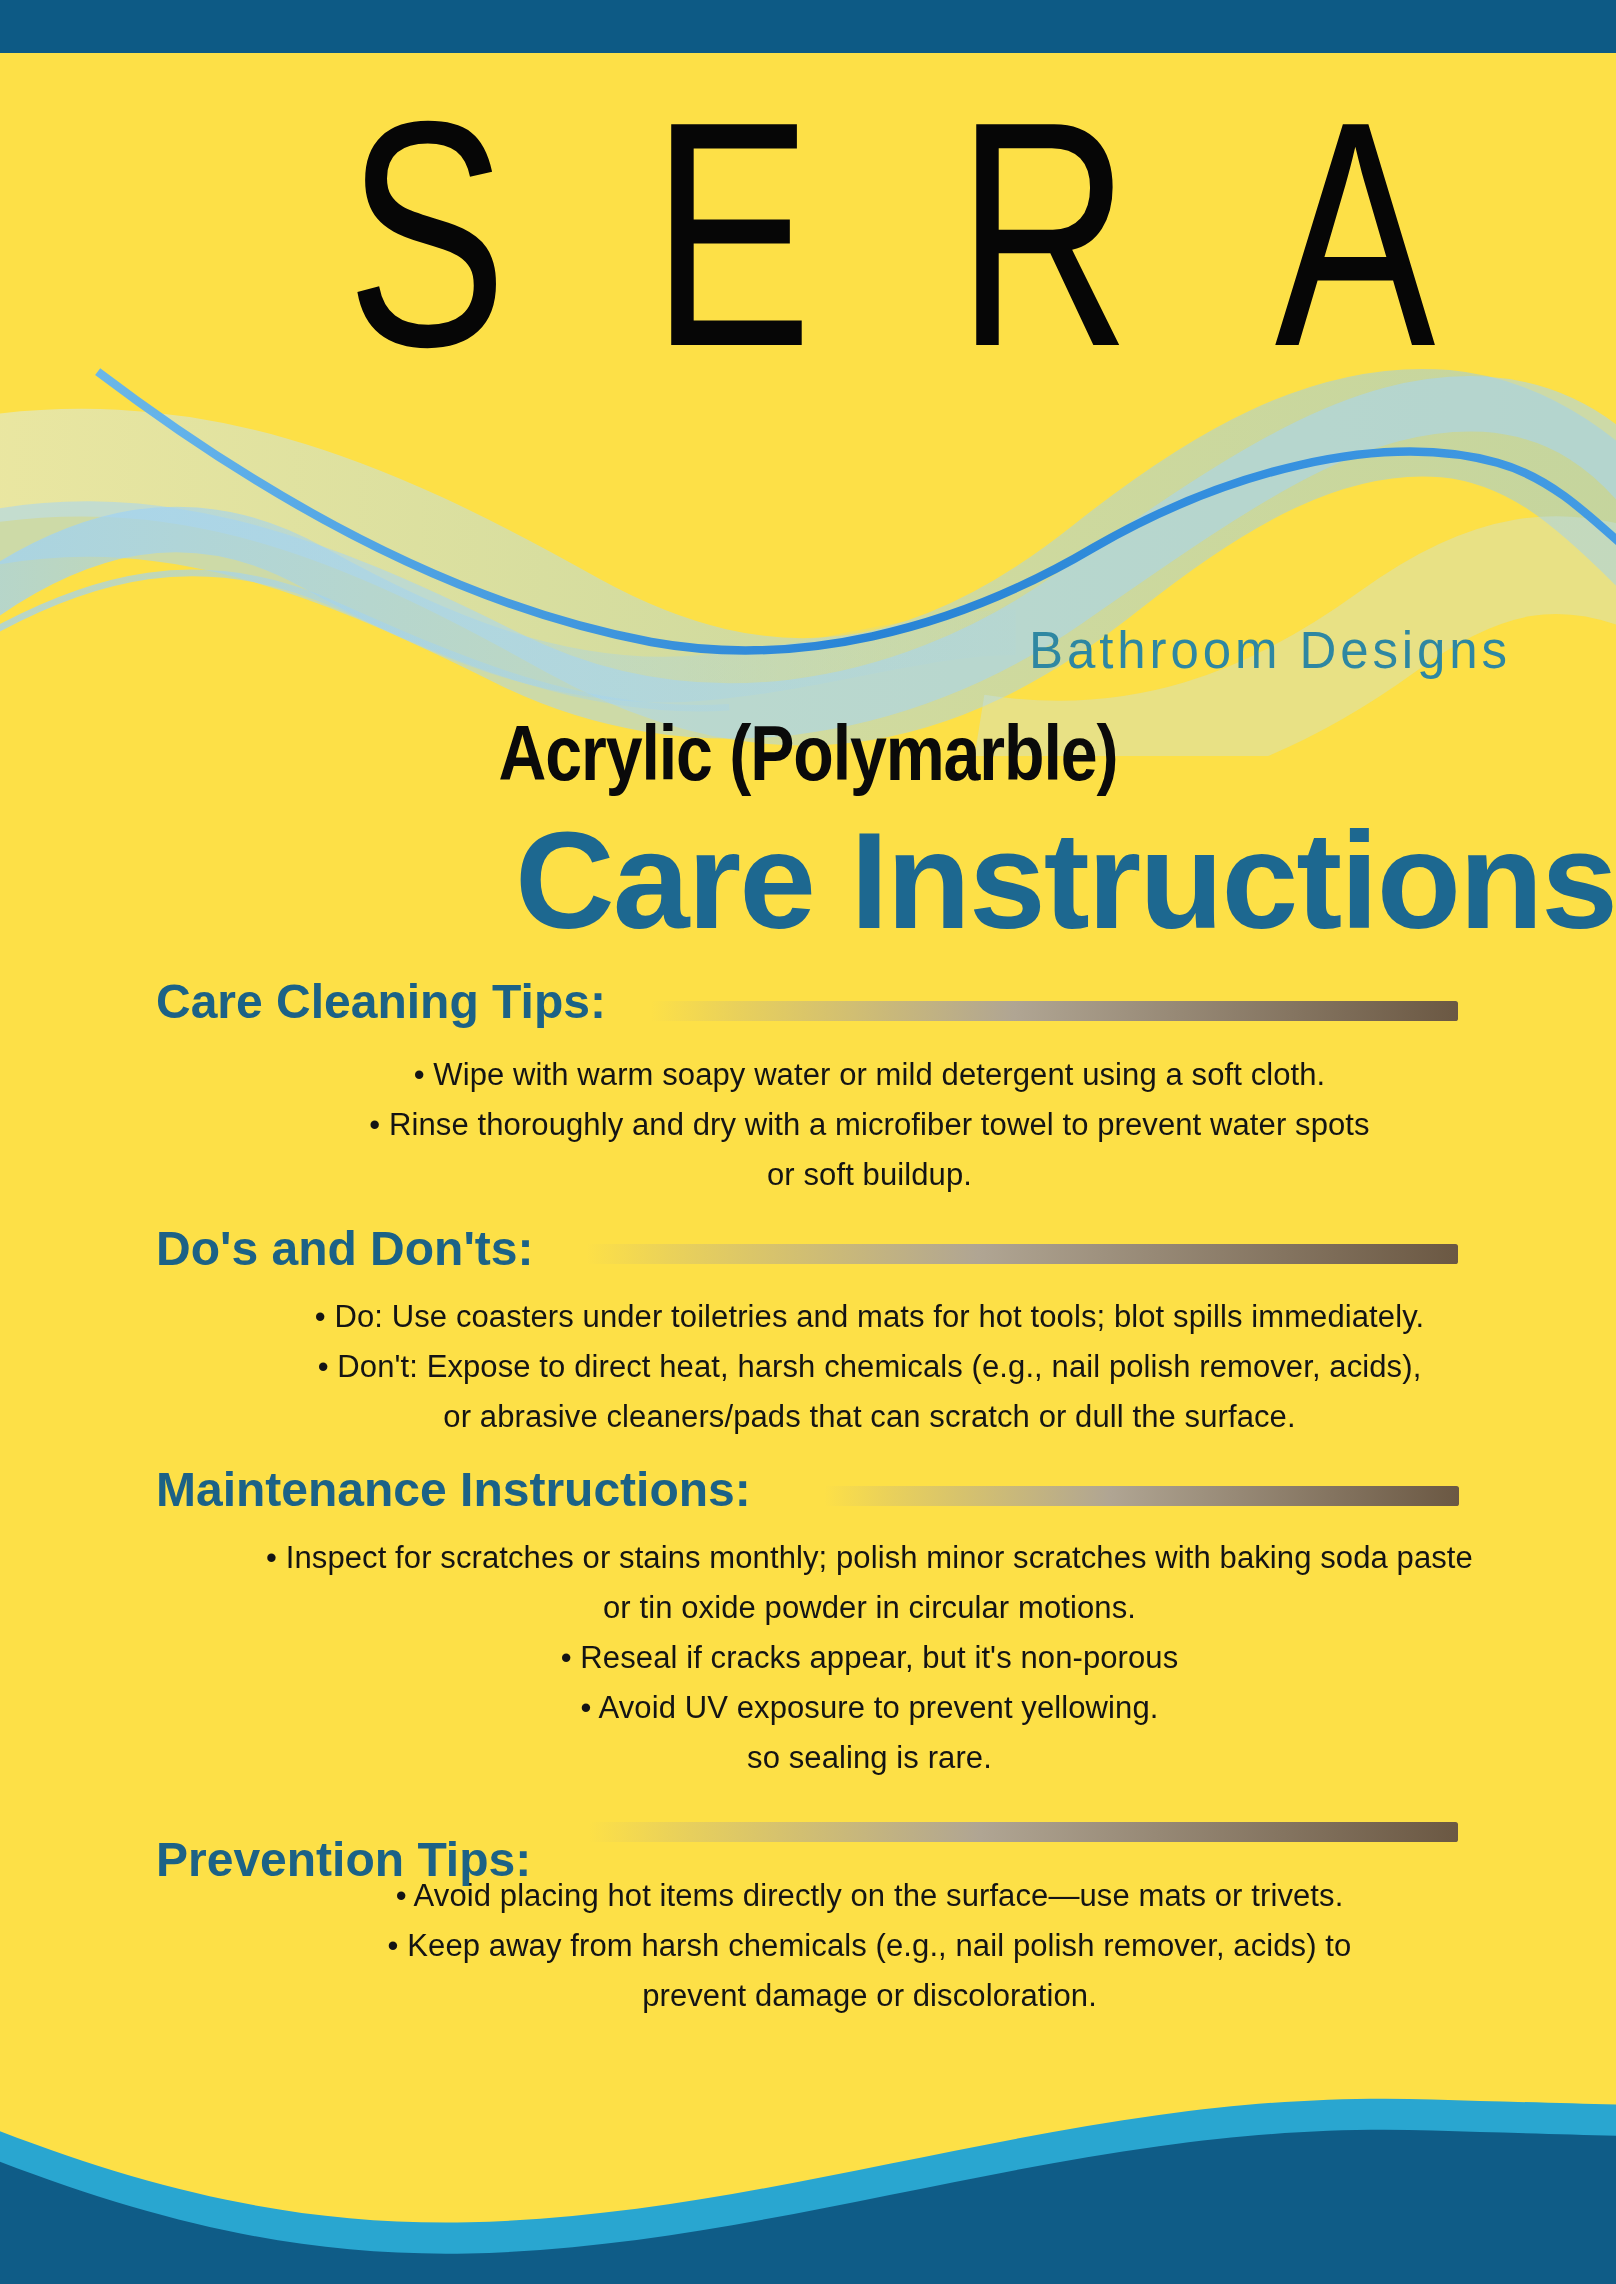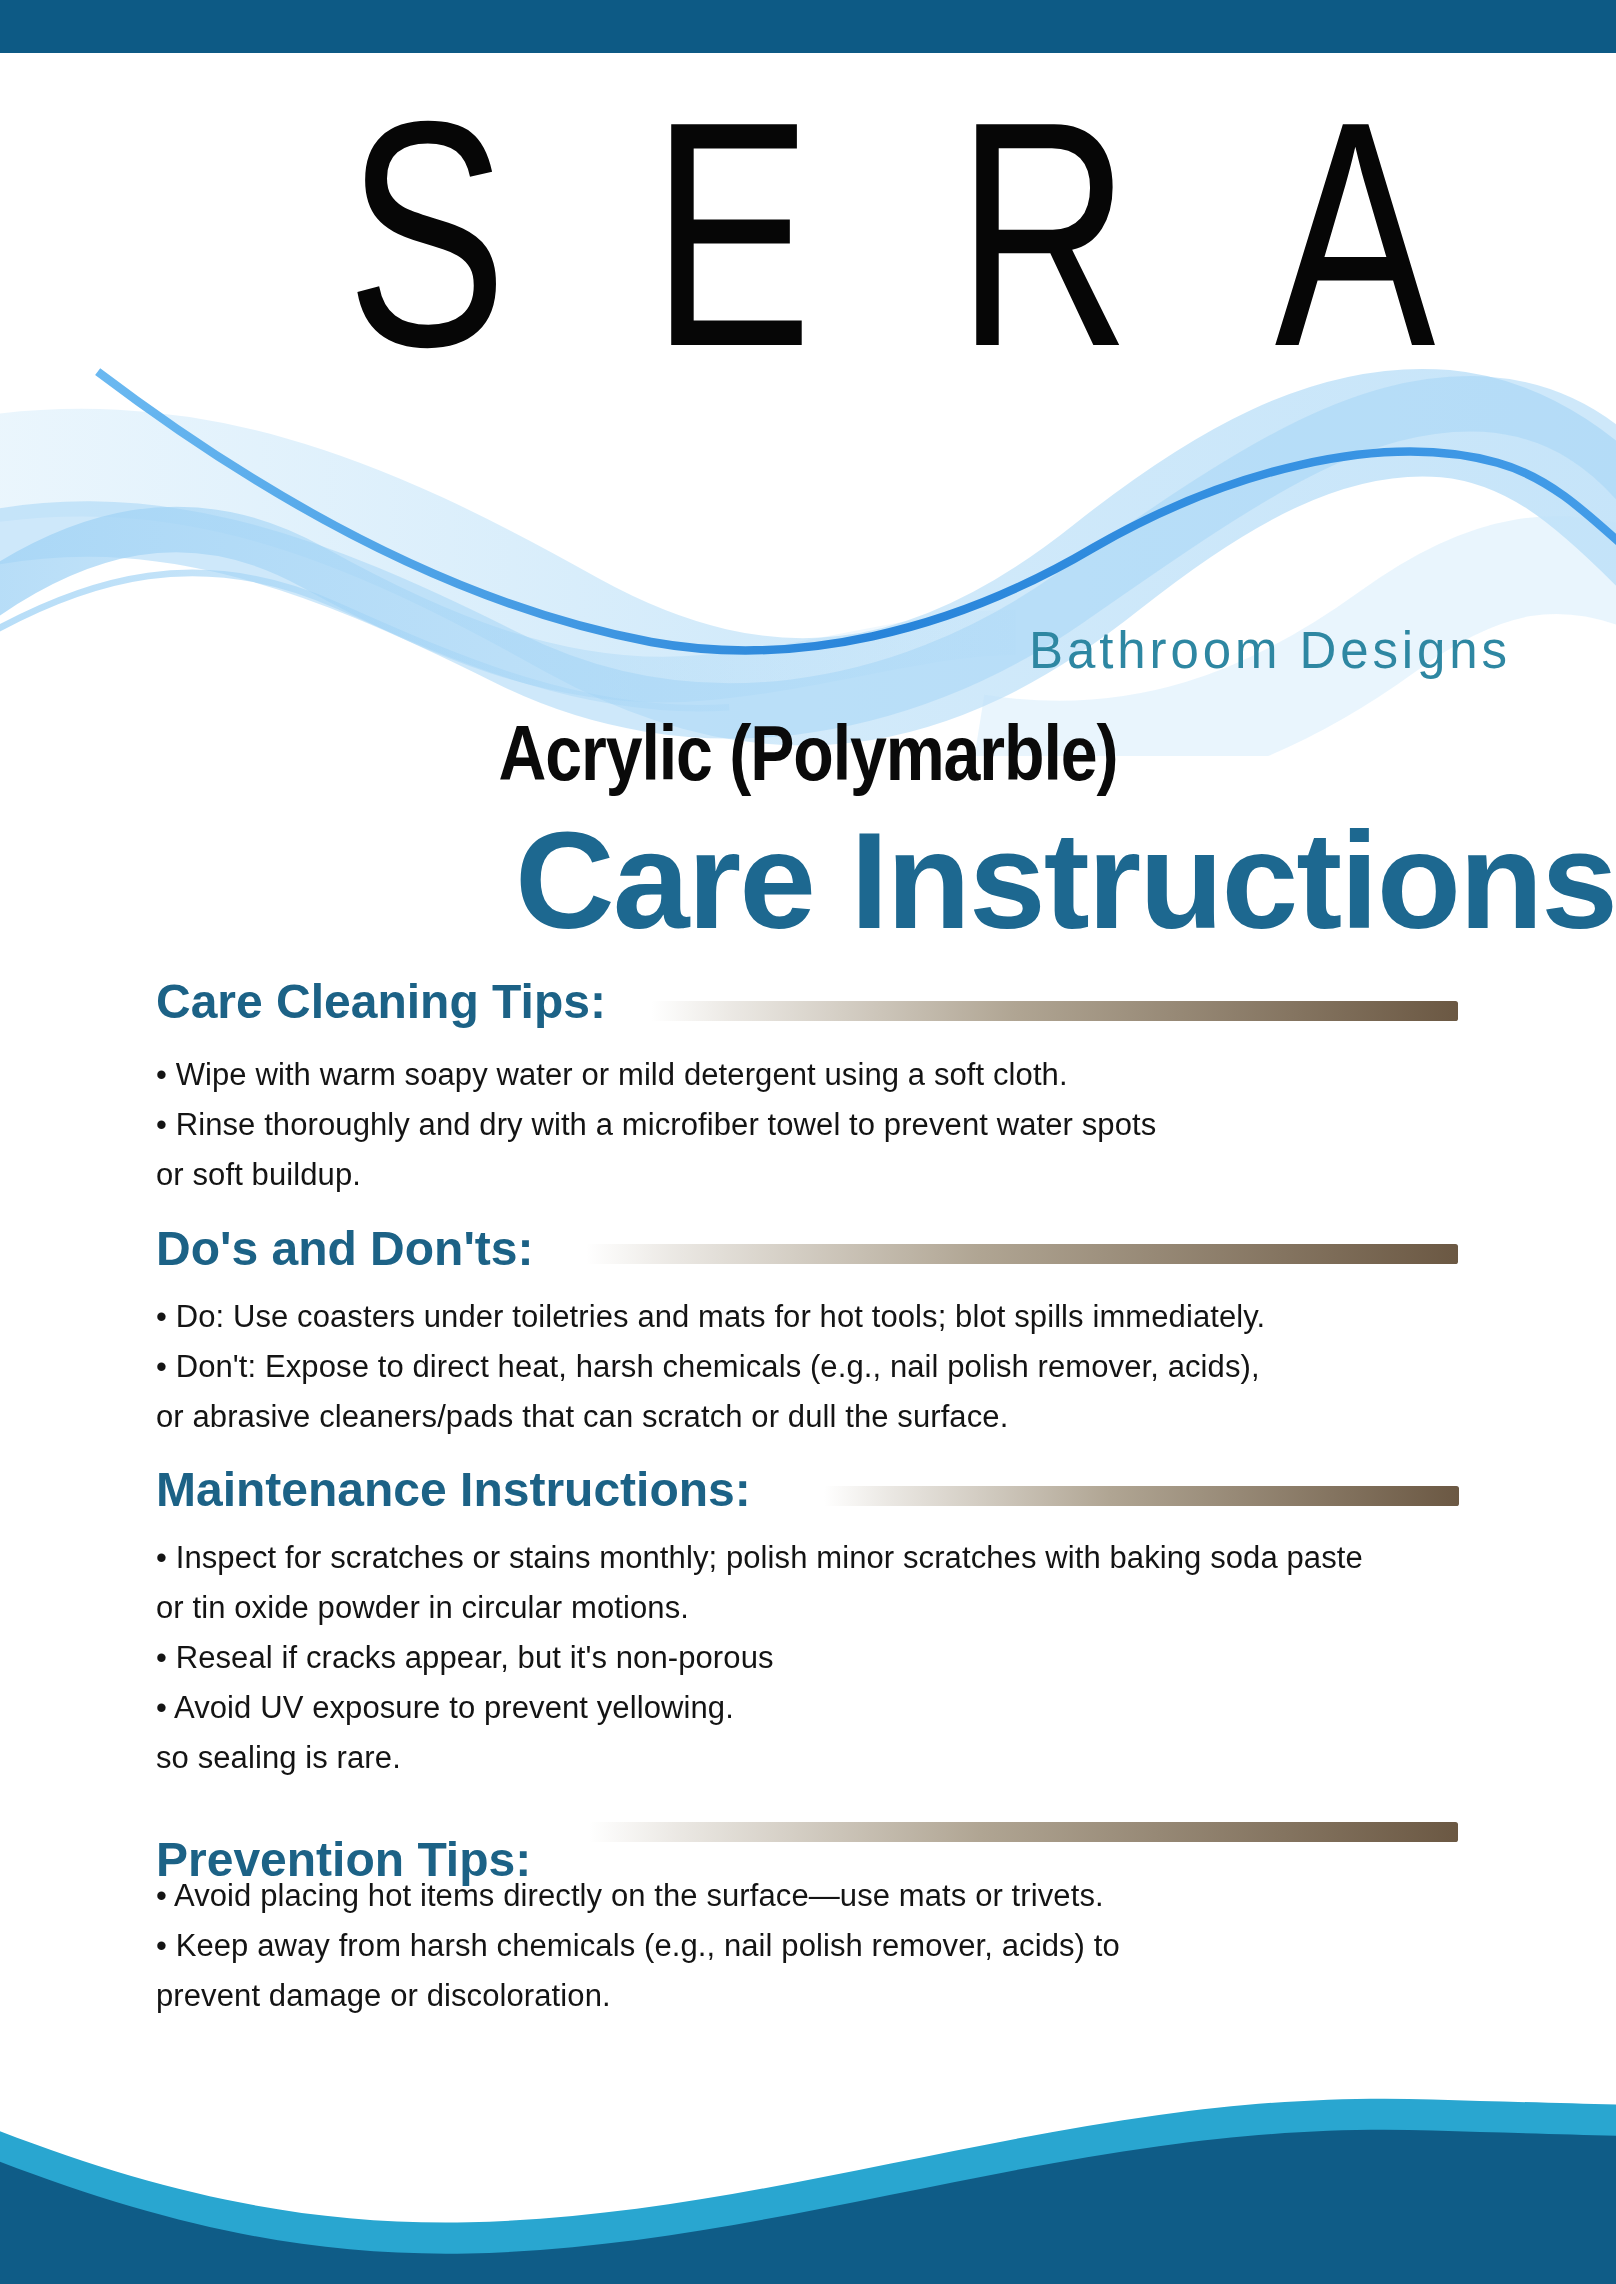--- a/index.html
+++ b/index.html
@@ -10,21 +10,21 @@
     --c-body-text:#141414;
     --c-footer-light:#29a6d0;
     --c-footer-dark:#0f5c87;
     --c-bar-mid:#b0a593;
     --c-bar-dark:#6b5843;
   }
   html,body{margin:0;padding:0;background:#e8e8e8;}
   .page{
     position:relative;
     width:1616px;height:2284px;
-    background:#ffffff;
+    background:#fde047;
     overflow:hidden;
     font-family:"Liberation Sans",sans-serif;
   }
   .top-bar{
     position:absolute;top:0;left:0;width:100%;height:53px;
     background:var(--c-topbar);
   }
   .logo{
     position:absolute;top:73px;left:0;right:0;
     text-align:center;
@@ -62,20 +62,21 @@
     line-height:1.15;white-space:nowrap;z-index:3;
   }
   .section-rule{
     position:absolute;height:19.5px;z-index:2;border-radius:2.6px;
     background:linear-gradient(90deg,rgba(255,255,255,0) 0%,rgba(176,165,147,0.25) 10%,var(--c-bar-mid) 45%,var(--c-bar-dark) 100%);
   }
   .bullets{
     position:absolute;left:156px;right:33px;z-index:2;
     font-size:31px;line-height:50px;color:var(--c-body-text);
     letter-spacing:0.1px;
+    text-align:center;
   }
   .bullets .line{white-space:nowrap;}
   .footer-wave{position:absolute;left:0;bottom:0;width:1616px;height:195px;}
   .t{}
 </style>
 </head>
 <body>
 
 <div class="page">
 

